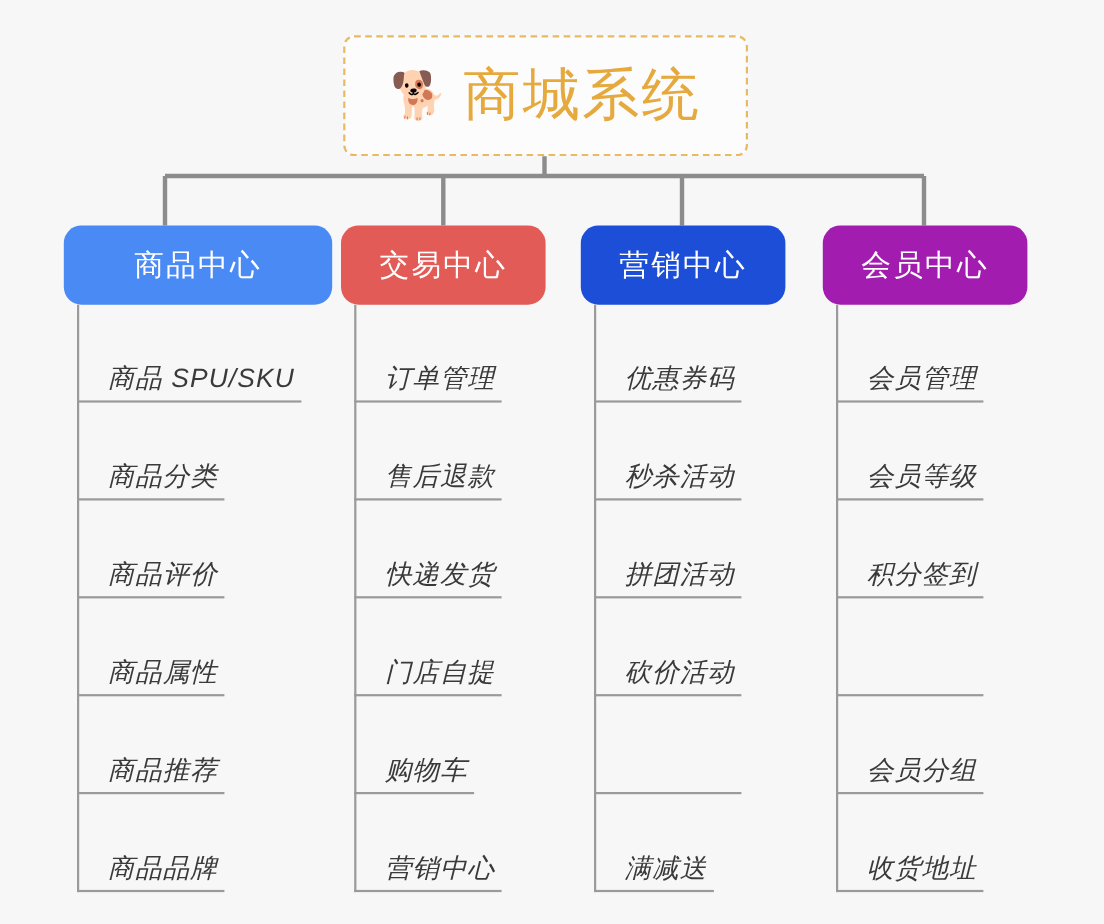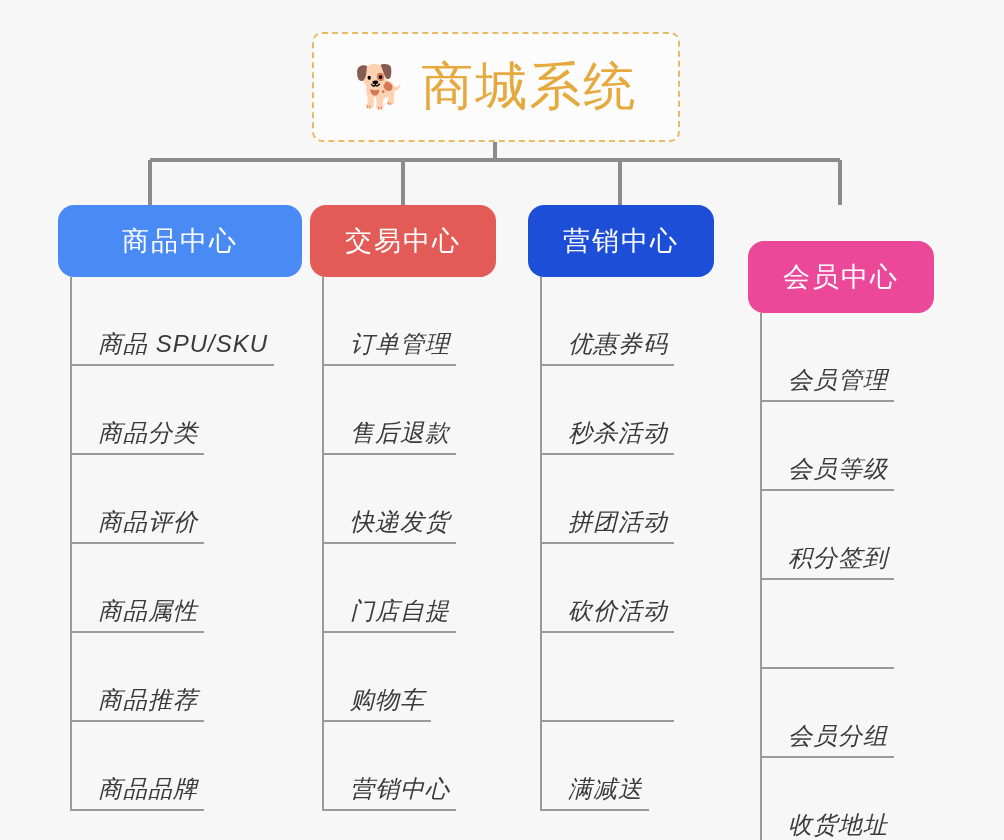--- a/index.html
+++ b/index.html
@@ -218,21 +218,21 @@
       </li>
       <li class="leaf-item">
         <span class="leaf-underline" style="width: 109px;"></span>
         <span class="leaf-label">满减送</span>
       </li>
     <span style="position: absolute; left: 12px; top: 0px; width: 2px; background: rgb(154, 154, 154); height: 534px;"></span>
       </ul>
   </div>
 
   <div class="column" style="left:748px; width:186px;">
-    <div class="cat-box" style="background: #ec4899; margin-top: 36px;">会员中心</div>
+    <div class="cat-box" style="background: #a21caf;">会员中心</div>
     <ul class="leaf-list">
       <li class="leaf-item">
         <span class="leaf-underline" style="width: 134px;"></span>
         <span class="leaf-label">会员管理</span>
       </li>
       <li class="leaf-item">
         <span class="leaf-underline" style="width: 134px;"></span>
         <span class="leaf-label">会员等级</span>
       </li>
       <li class="leaf-item">

